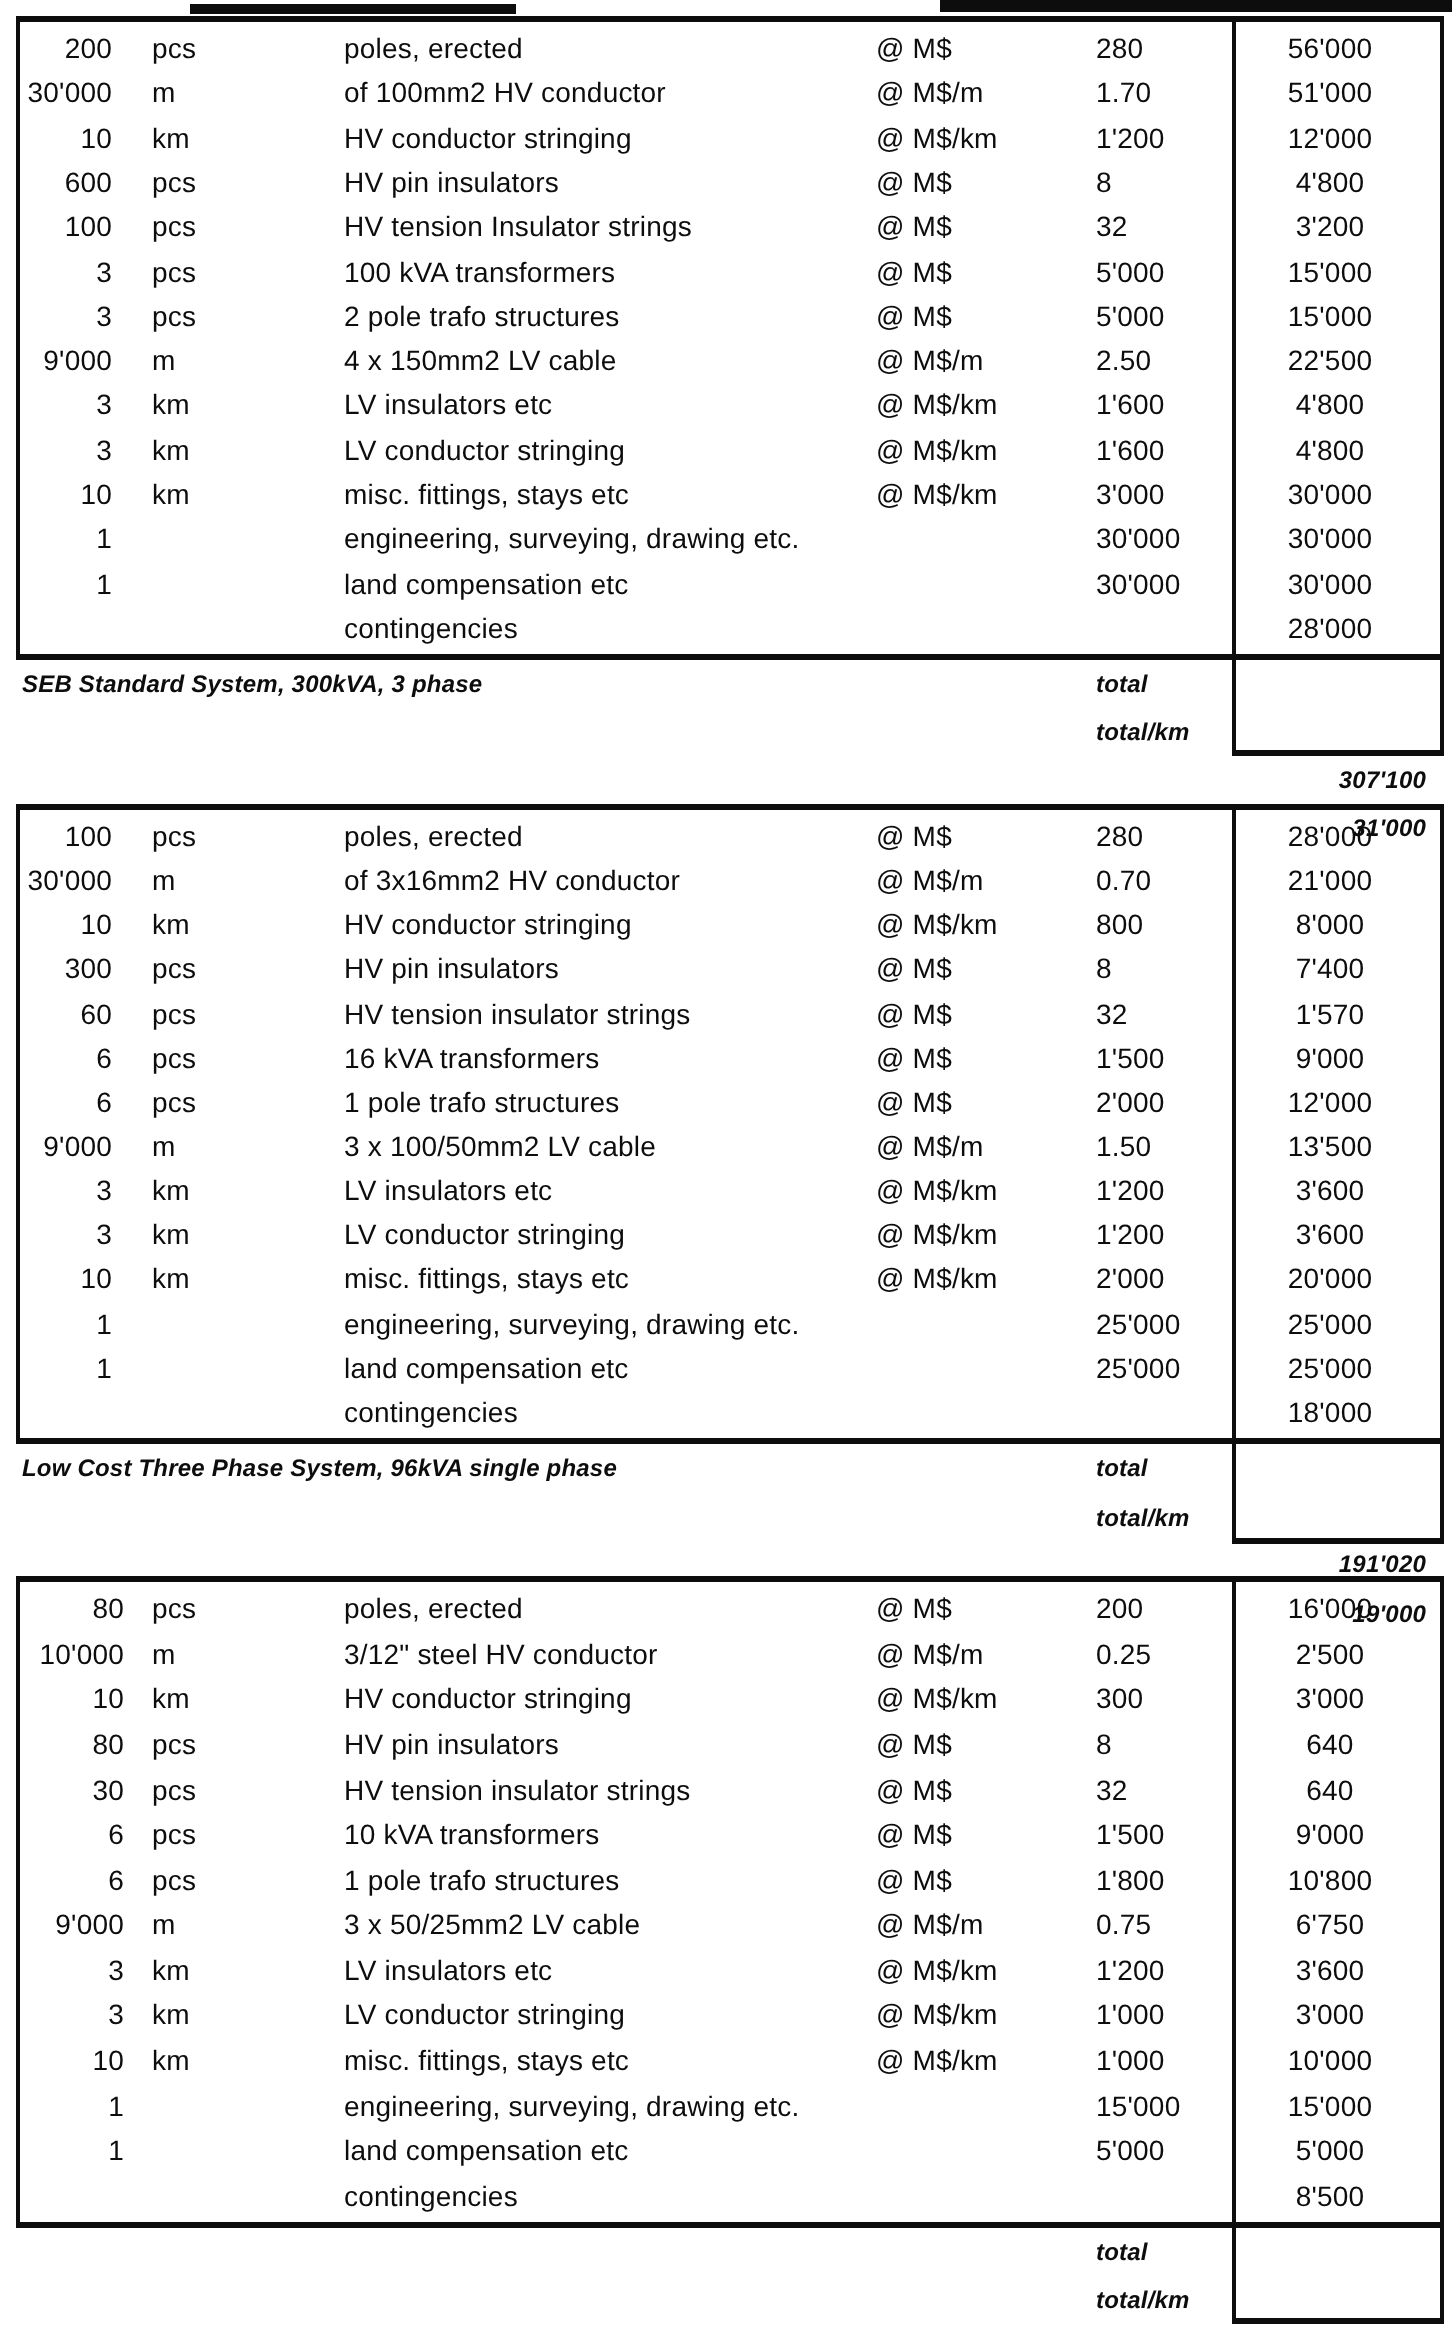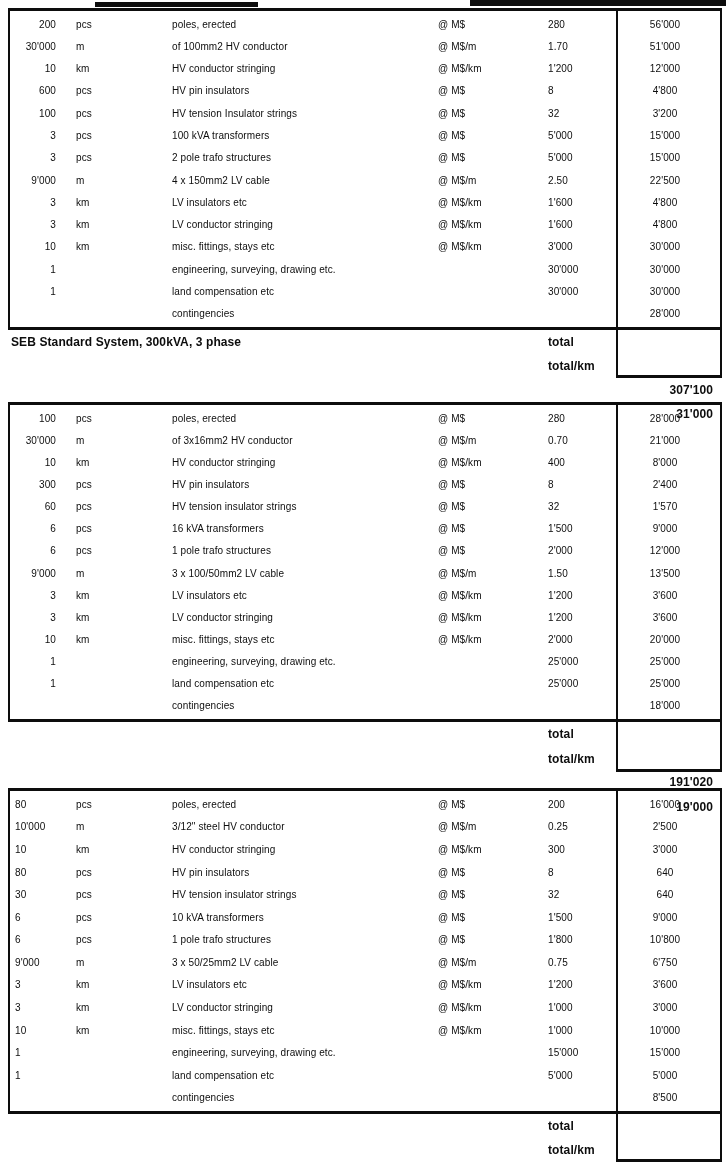--- a/index.html
+++ b/index.html
@@ -20,42 +20,42 @@
   .table-block { position: absolute; left: 0; width: 726px; }
 
   .items-box {
     position: absolute; left: 8px; top: 0; width: 714px;
     border: 2px solid #0d0d0d;
     border-top-width: 3px;
     border-bottom-width: 3px;
     background: transparent;
   }
   .rows { display: flex; flex-direction: column; height: 100%; padding: 2px 0; }
-  .row { flex: 1; display: flex; align-items: center; font-size: 10px; letter-spacing: 0.1px; }
+  .row { flex: 1; display: flex; align-items: center; font-size: 14px; letter-spacing: 0.1px; }
 
   .c-qty   { width: 52px;  text-align: right; padding-right: 6px; white-space: nowrap; }
   .c-unit  { width: 96px;  padding-left: 14px; white-space: nowrap; }
   .c-desc  { width: 274px; padding-left: 14px; white-space: nowrap; overflow: hidden; }
   .c-at    { width: 108px; padding-left: 6px;  white-space: nowrap; }
   .c-rate  { width: 77px;  padding-left: 8px;  white-space: nowrap; }
   .c-total { width: 103px; text-align: center; padding-right: 7px; white-space: nowrap; }
 
   
-  .qty-left .c-qty { text-align: left; padding-left: 5px; padding-right: 0; }
+  .qty-left .c-qty { text-align: right; padding-left: 5px; padding-right: 0; }
 
   .totals-box {
     position: absolute; left: 616px; top: 0; width: 106px;
     border: 2px solid #0d0d0d;
     border-bottom-width: 3px;
     pointer-events: none;
   }
 
   .footer-row {
     position: absolute; left: 8px; width: 714px; height: 24px;
-    font-size: 12px; font-weight: bold; letter-spacing: 0.1px;
+    font-size: 12px; font-weight: bold; letter-spacing: 0.1px; font-style: italic;
   }
   .ft-title { position: absolute; left: 3px;  top: 0; line-height: 24px; white-space: nowrap; }
   .ft-label { position: absolute; left: 540px; top: 0; line-height: 24px; white-space: nowrap; }
   .ft-value { position: absolute; right: 9px; top: 0; line-height: 24px; white-space: nowrap; margin-top: 48px; }
 
   
   .b1 { top: 8px; }
   .b1 .items-box  { height: 322px; }
   .b1 .totals-box { height: 370px; }
   .b1 .f1 { top: 322px; }
@@ -227,30 +227,30 @@
     <span class="c-desc">of 3x16mm2 HV conductor</span>
     <span class="c-at">@ M$/m</span>
     <span class="c-rate">0.70</span>
     <span class="c-total">21'000</span>
   </div>
           <div class="row">
     <span class="c-qty">10</span>
     <span class="c-unit">km</span>
     <span class="c-desc">HV conductor stringing</span>
     <span class="c-at">@ M$/km</span>
-    <span class="c-rate">400</span>
+    <span class="c-rate">800</span>
     <span class="c-total">8'000</span>
   </div>
           <div class="row">
     <span class="c-qty">300</span>
     <span class="c-unit">pcs</span>
     <span class="c-desc">HV pin insulators</span>
     <span class="c-at">@ M$</span>
     <span class="c-rate">8</span>
-    <span class="c-total">2'400</span>
+    <span class="c-total">7'400</span>
   </div>
           <div class="row">
     <span class="c-qty">60</span>
     <span class="c-unit">pcs</span>
     <span class="c-desc">HV tension insulator strings</span>
     <span class="c-at">@ M$</span>
     <span class="c-rate">32</span>
     <span class="c-total">1'570</span>
   </div>
           <div class="row">
@@ -322,20 +322,21 @@
     <span class="c-unit"></span>
     <span class="c-desc">contingencies</span>
     <span class="c-at"></span>
     <span class="c-rate"></span>
     <span class="c-total">18'000</span>
   </div>
         </div>
     </div>
     <div class="totals-box"></div>
     <div class="footer-row f1">
+      <span class="ft-title">Low Cost Three Phase System, 96kVA single phase</span>
       <span class="ft-label">total</span>
       <span class="ft-value">191'020</span>
     </div>
     <div class="footer-row f2">
       <span class="ft-label">total/km</span>
       <span class="ft-value">19'000</span>
     </div>
   </section>
 
   <section class="table-block b3 qty-left">

